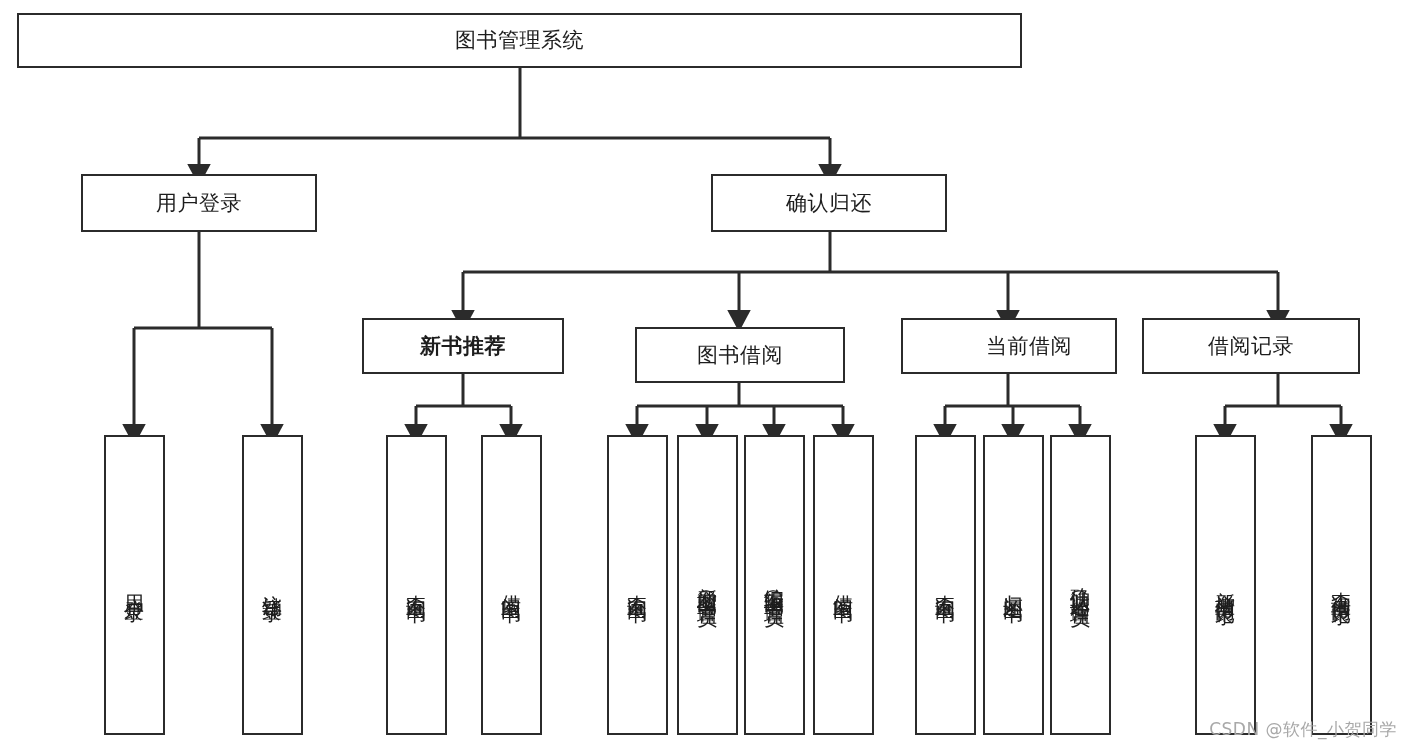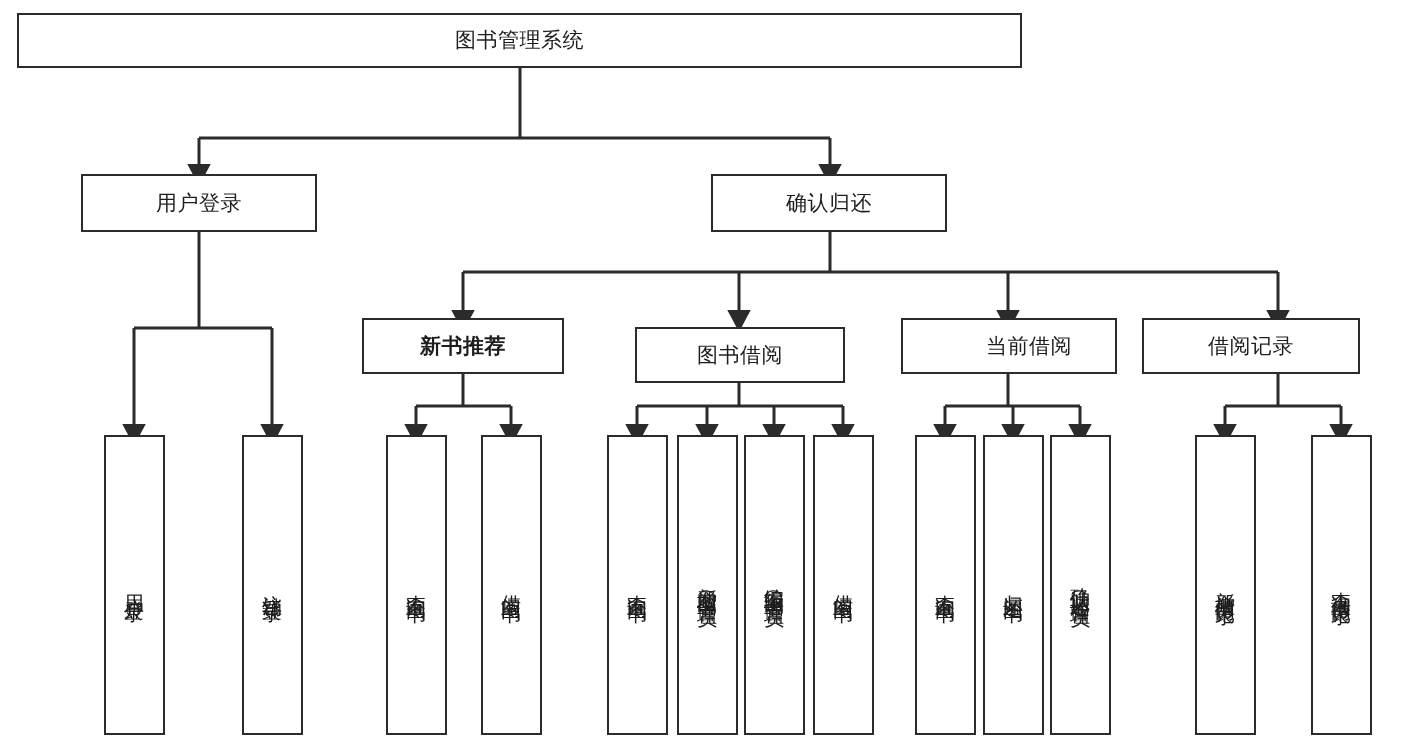--- a/index.html
+++ b/index.html
@@ -187,13 +187,14 @@
     <span class="label">确认归还（管理员）</span>
   </div>
 
   <div class="node vert" style="left:1195px; top:435px; width:61px; height:300px;">
     <span class="label">新增借阅记录</span>
   </div>
   <div class="node vert" style="left:1311px; top:435px; width:61px; height:300px;">
     <span class="label">查询借阅记录</span>
   </div>
 
+  <div class="watermark">CSDN @软件_小贺同学</div>
 </div>
 
 </body></html>

